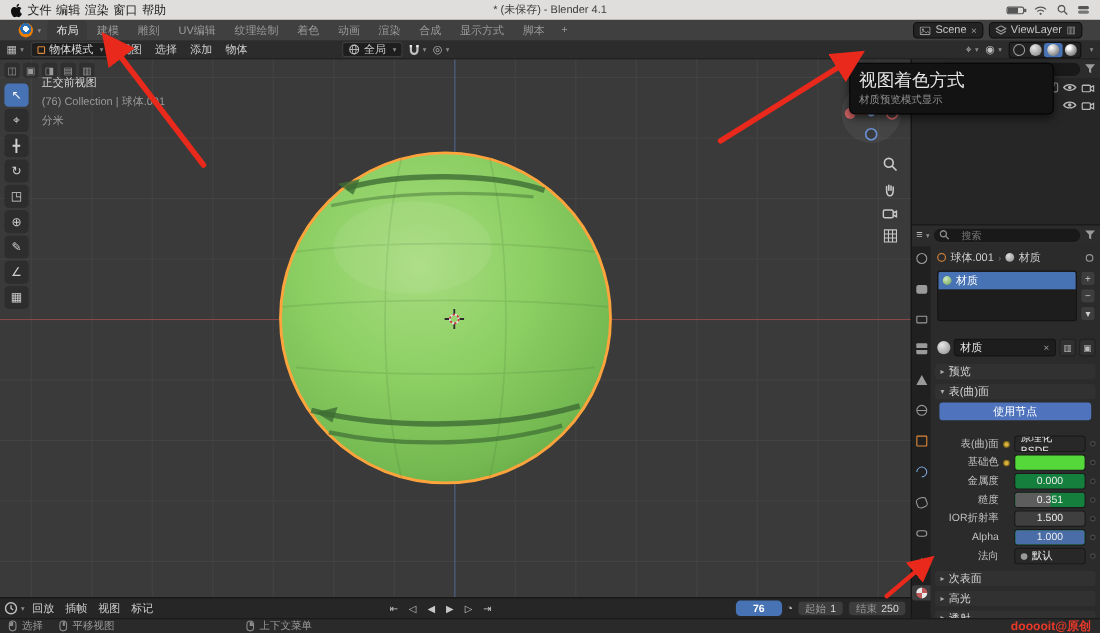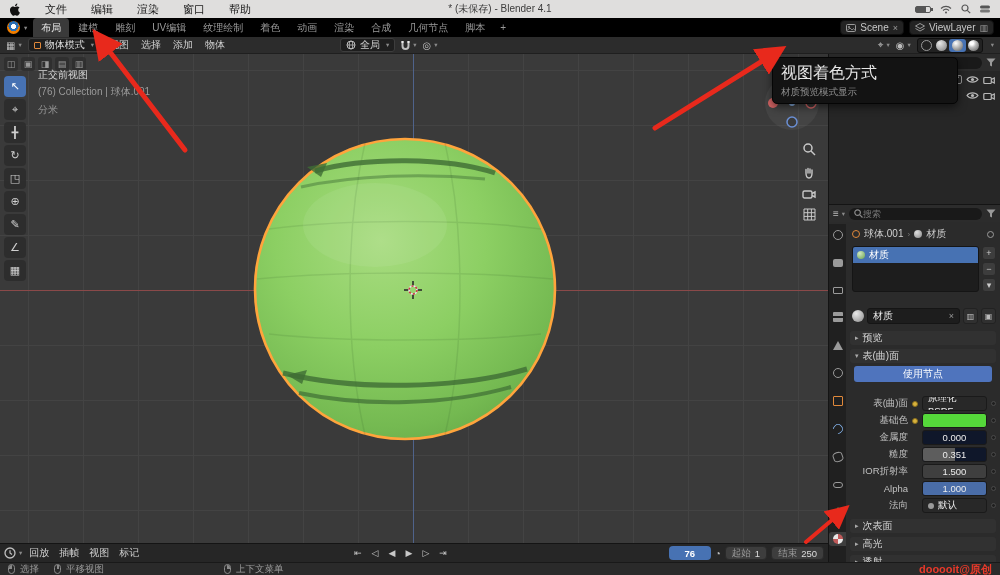--- a/index.html
+++ b/index.html
@@ -1,27 +1,27 @@
 <!DOCTYPE html>
 <html><head>
 <meta charset="utf-8">
 <style>
 *{margin:0;padding:0;box-sizing:border-box}
 html,body{width:1000px;height:575px}
 body{position:relative;font-family:"Liberation Sans","DejaVu Sans",sans-serif;background:#1d1d1d;overflow:hidden;color:#ccc;font-size:10px}
 .chev{font-size:6.5px;color:#8a8a8a;margin-left:2px}
 
-#macbar{top:0;left:0;width:1000px;height:18px;background:#dfdedd;padding:0 10px;gap:24px;font-size:11px;color:#1a1a1a;z-index:10;display:flex;align-items:center;position:absolute}
+#macbar{top:0;left:0;width:1000px;height:18px;background:#dfdedd;padding:0 10px;gap:4px;font-size:11px;color:#1a1a1a;z-index:10;display:flex;align-items:center;position:absolute}
 .macmenu{cursor:default}
 #mactitle{position:absolute;left:50%;transform:translateX(-50%);font-weight:normal;font-size:10px;color:#3c3c3c;white-space:nowrap}
 #macstatus{margin-left:auto;gap:9px;display:flex;align-items:center}
 .batt{width:16px;height:7px;border:1px solid #555;border-radius:2px;position:relative;background:linear-gradient(90deg,#555 70%,transparent 70%)}
 .batt:after{content:"";position:absolute;right:-3px;top:1px;width:2px;height:3px;background:#555}
 
-#topbar{top:18px;left:0;height:19px;width:1000px;background:#000000;padding:0 2px;gap:1px;font-size:10px;display:flex;align-items:center;position:absolute}
+#topbar{top:18px;left:0;height:19px;width:1000px;background:#404040;padding:0 12px;gap:1px;font-size:10px;display:flex;align-items:center;position:absolute}
 .blogo{gap:2px;padding:0 5px;display:flex;align-items:center}
 .blogo-ball{width:13px;height:13px;border-radius:50%;background:radial-gradient(circle at 50% 40%,#fff 0 2.5px,#2a6fb4 2.6px 5px,#ef7d00 5.1px)}
 .ws{padding:0 8px;border-radius:4px 4px 0 0;color:#9a9a9a;height:19px;display:flex;align-items:center;white-space:nowrap}
 .ws.active{background:#3a3a3a;color:#e9e9e9}
 .wsadd{padding:0 6px;color:#9a9a9a}
 #topright{margin-left:auto;gap:5px;padding-right:4px;display:flex;align-items:center}
 .tpill{background:#232323;border:1px solid #0f0f0f;border-radius:4px;height:15px;padding:0 5px;gap:4px;color:#c8c8c8;display:flex;align-items:center}
 .xbtn{color:#9a9a9a;font-size:9px}
 
 #vheader{top:37px;left:0;height:17px;width:1000px;background:#2c2c2c;padding:0 6px;gap:6px;font-size:10px;border-bottom:1px solid #1f1f1f;display:flex;align-items:center;position:absolute}
@@ -57,21 +57,21 @@
 #sideicons{position:absolute;right:12px;top:88px;display:flex;flex-direction:column;gap:9px;align-items:center}
 
 #tooltip{position:absolute;left:772px;top:57px;width:186px;background:#131313;border:1px solid #050505;border-radius:5px;padding:5px 8px;z-index:40;box-shadow:0 3px 8px rgba(0,0,0,.55)}
 .tt-title{color:#e6e6e6;font-size:16px;margin-bottom:2px}
 .tt-desc{color:#8f8f8f;font-size:9.5px;line-height:1.3}
 
 #arrows{position:absolute;inset:0;z-index:50;pointer-events:none}
 
 #outliner{position:absolute;top:54px;left:828px;width:172px;height:150px;background:#262626;border-left:1px solid #141414}
 .ol-head{height:17px;background:#2c2c2c;padding:0 4px;gap:4px;display:flex;align-items:center}
-.searchpill{flex:1;min-width:0;height:12px;background:#191919;border-radius:6px;padding:0 5px;gap:0;display:flex;align-items:center}
+.searchpill{flex:1;min-width:0;height:12px;background:#191919;border-radius:6px;padding:0 5px;gap:11px;display:flex;align-items:center}
 .searchpill input{flex:1;min-width:0;background:none;border:none;outline:none;color:#bbb;font-size:9px;font-family:inherit}
 .searchpill input::placeholder{color:#777}
 .ol-row{height:16px;padding:0 5px;gap:3px;font-size:10px;color:#c5c5c5;display:flex;align-items:center}
 .disc{color:#999;font-size:7px;width:8px;flex:none}
 .olicons{display:flex;gap:4px;align-items:center;margin-left:auto}
 .olcheck{width:9px;height:9px;border:1px solid #999;border-radius:2px;color:#ddd;font-size:7px;display:flex;align-items:center;justify-content:center}
 
 #props{position:absolute;top:204px;left:828px;width:172px;height:358px;background:#2b2b2b;border-left:1px solid #141414;border-top:1px solid #141414;overflow:hidden}
 .pr-head{height:17px;background:#2c2c2c;padding:0 4px;gap:4px;display:flex;align-items:center}
 #tabstrip{position:absolute;left:0;top:19px;bottom:0;width:17px;background:#202020;display:flex;flex-direction:column;align-items:center;padding-top:4px;gap:14px}
@@ -113,21 +113,21 @@
 .chev8{font-size:7px;color:#aaa}
 .usenodes{height:16px;background:#4f74bd;border-radius:3px;margin:3px 8px 0 8px;color:#fff;display:flex;align-items:center;justify-content:center;font-size:10px}
 .prow{margin:2px 2px 0 0;gap:4px;height:15px;display:flex;align-items:center}
 .prow.first{margin-top:14px}
 .plabel{width:62px;text-align:right;color:#c0c0c0;flex:none;white-space:nowrap;font-size:9.5px}
 .ydot{width:6px;height:6px;border-radius:50%;background:#d8b23c;border:1px solid #8a6f1e;flex:none}
 .nodot{width:6px;flex:none}
 .pfield{flex:1;min-width:0;height:15px;position:relative;border-radius:3px;overflow:hidden;display:flex;align-items:center;justify-content:center;color:#ececec;font-size:9.5px}
 .dropfield{background:#282828;border:1px solid #1a1a1a;justify-content:flex-start;padding:0 5px;gap:4px}
 .colorfield{border:1px solid #1a1a1a}
-.slider{background:#0f172a;border:1px solid #1a1a1a}
+.slider{background:#15803d;border:1px solid #1a1a1a}
 .slider .fill{position:absolute;left:0;top:0;bottom:0;background:#5d5d5d}
 .slider.blue .fill{background:#4a6da8}
 .sval{position:relative}
 .numfield{background:#3f3f3f;border:1px solid #1a1a1a}
 .kdot{width:5px;height:5px;border-radius:50%;background:#1f1f1f;border:1px solid #4a4a4a;flex:none;margin-right:2px}
 .normdot{width:6px;height:6px;border-radius:50%;background:#9a9a9a;flex:none}
 
 #timeline{position:absolute;top:543px;left:0;width:828px;height:19px;background:#262626;border-top:1px solid #141414;padding:0 4px;gap:4px;display:flex;align-items:center}
 #transport{position:absolute;left:350px;top:2px;display:flex;gap:1px}
 .tbtn{width:16px;height:14px;display:flex;align-items:center;justify-content:center;color:#c8c8c8;font-size:9px;border-radius:2px}
@@ -183,21 +183,21 @@
   </div>
   <span class="ws active">布局</span>
   <span class="ws">建模</span>
   <span class="ws">雕刻</span>
   <span class="ws">UV编辑</span>
   <span class="ws">纹理绘制</span>
   <span class="ws">着色</span>
   <span class="ws">动画</span>
   <span class="ws">渲染</span>
   <span class="ws">合成</span>
-  <span class="ws">几何节点</span>
+  <span class="ws">显示方式</span>
   <span class="ws">脚本</span>
   <span class="ws wsadd">+</span>
   <div id="topright">
     <div class="tpill">
       <svg width="10" height="8" viewBox="0 0 10 8">
           <rect x="0.5" y="0.5" width="9" height="7" rx="1" fill="none" stroke="#9a9a9a"></rect>
           <circle cx="3" cy="3" r="1" fill="#9a9a9a"></circle>
           <path d="M1 6.5 L4 4 L6 6 L7.5 4.5 L9 6.5" stroke="#9a9a9a" fill="none" stroke-width="0.8"></path>
         </svg>
       <span>Scene</span>
@@ -218,21 +218,21 @@
   <span class="hicon">▦<span class="chev">▾</span></span>
   <div class="modepill">
     <span class="objsq"></span>
     <span>物体模式</span>
     <span class="chev">▾</span>
   </div>
   <span class="hmenu">视图</span>
   <span class="hmenu">选择</span>
   <span class="hmenu">添加</span>
   <span class="hmenu">物体</span>
-  <div class="orientpill" style="margin-left:106px">
+  <div class="orientpill" style="margin-left:77px">
     <svg width="10" height="10" viewBox="0 0 10 10">
         <circle cx="5" cy="5" r="4" fill="none" stroke="#c0c0c0"></circle>
         <ellipse cx="5" cy="5" rx="1.8" ry="4" fill="none" stroke="#c0c0c0" stroke-width="0.8"></ellipse>
         <path d="M1 5 H9" stroke="#c0c0c0" stroke-width="0.8"></path>
       </svg>
     <span>全局</span>
     <span class="chev">▾</span>
   </div>
   <span class="hicon">
     <svg width="9" height="11" viewBox="0 0 9 11">

